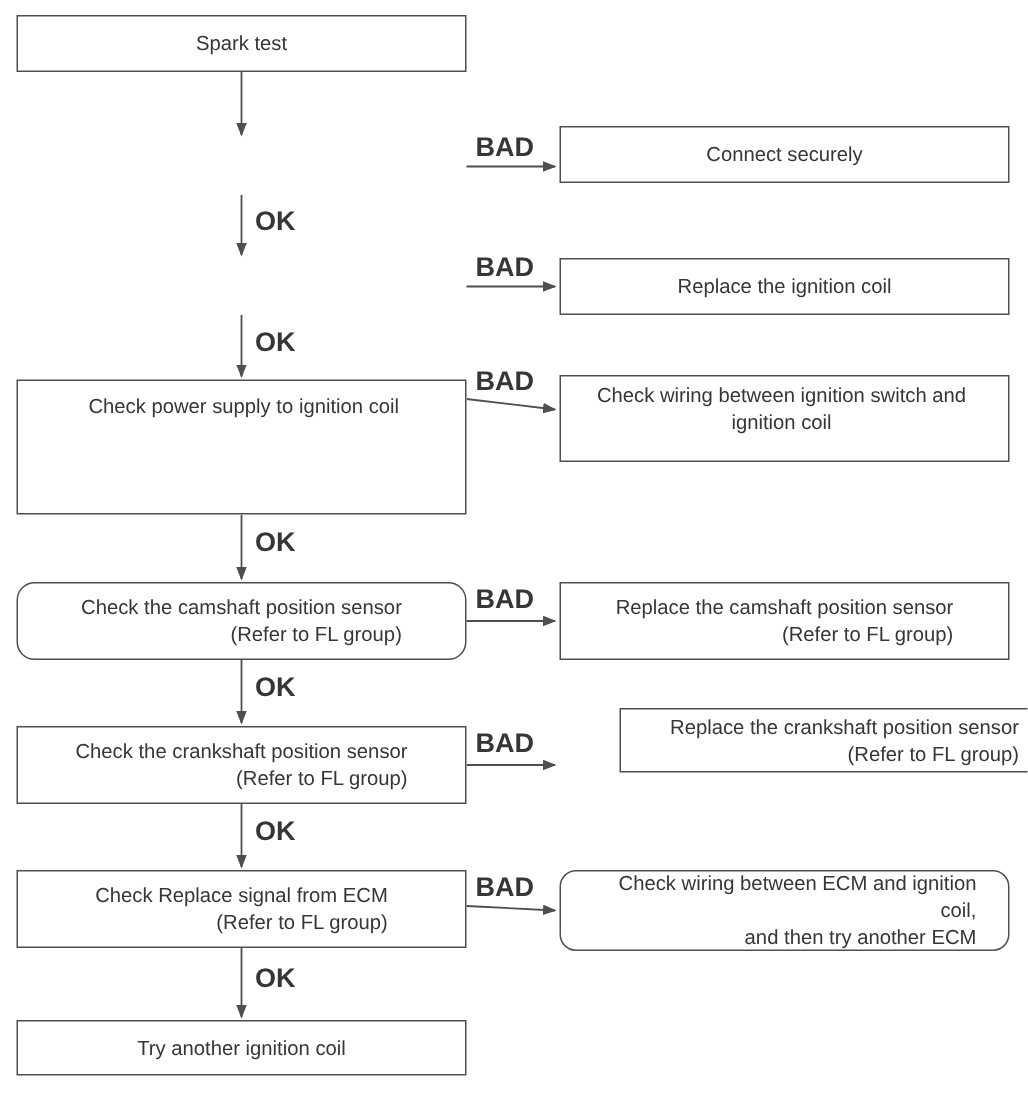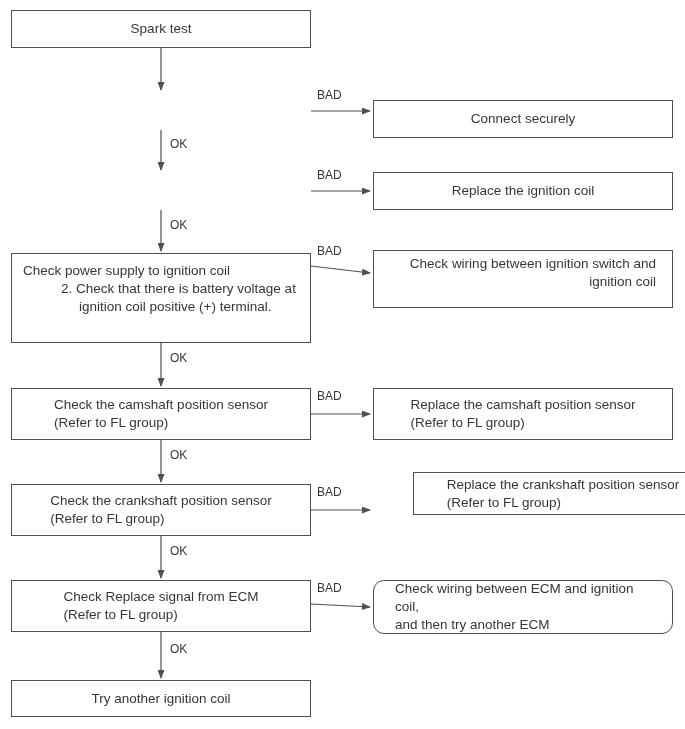--- a/index.html
+++ b/index.html
@@ -24,49 +24,50 @@
     position: absolute;
     box-sizing: border-box;
     border: 1px solid var(--border);
     background: var(--bg);
     color: var(--text);
     font-size: 13.5px;
     line-height: 1.32;
     display: flex;
     align-items: center;
     justify-content: center;
-    text-align: left;
+    text-align: right;
     white-space: pre-line;
     padding: 4px 21px;
   }
   .box.left-align {
     justify-content: flex-start;
-    text-align: right;
+    text-align: center;
     padding: 8px 16px 20px 12px;
     white-space: normal;
   }
   .box.multi {
     display: block;
-    text-align: left;
+    text-align: center;
     padding: 8px 8px 0 11px;
     white-space: normal;
   }
   .box.multi .title {
     display: block;
   }
   .box.multi .step {
     display: block;
     padding-left: 56px;
     text-indent: -18px;
   }
   .edge-label {
     position: absolute;
     color: var(--text);
-    font-size: 12px;
+    font-size: 18px;
     line-height: 1.1;
+    font-weight: bold;
   }
   svg.arrows {
     position: absolute;
     left: 0;
     top: 0;
     pointer-events: none;
   }
   svg.arrows line {
     stroke: var(--line);
     stroke-width: 1.2;
@@ -97,32 +98,31 @@
     <line x1="311" y1="266" x2="370" y2="273" marker-end="url(#ah)"></line>
     <line x1="311" y1="414" x2="370" y2="414" marker-end="url(#ah)"></line>
     <line x1="311" y1="510" x2="370" y2="510" marker-end="url(#ah)"></line>
     <line x1="311" y1="604" x2="370" y2="607" marker-end="url(#ah)"></line>
   </svg>
 
   <div class="box" style="left:11px; top:10px;  width:300px; height:38px;">Spark test</div>
 
   <div class="box multi" style="left:11px; top:253px; width:300px; height:90px;">
     <span class="title">Check power supply to ignition coil</span>
-    <span class="step">2. Check that there is battery voltage at ignition coil positive (+) terminal.</span>
   </div>
 
-  <div class="box" style="left:11px; top:388px; width:300px; height:52px;">Check the camshaft position sensor
+  <div class="box" style="left:11px; top:388px; width:300px; height:52px;border-radius:12px;">Check the camshaft position sensor
 (Refer to FL group)</div>
   <div class="box" style="left:11px; top:484px; width:300px; height:52px;">Check the crankshaft position sensor
 (Refer to FL group)</div>
   <div class="box" style="left:11px; top:580px; width:300px; height:52px;">Check Replace signal from ECM
 (Refer to FL group)</div>
   <div class="box" style="left:11px; top:680px; width:300px; height:37px;">Try another ignition coil</div>
 
-  <div class="box" style="left:373px; top:100px;  width:300px; height:38px;">Connect securely</div>
+  <div class="box" style="left:373px; top:84px;  width:300px; height:38px;">Connect securely</div>
   <div class="box" style="left:373px; top:172px; width:300px; height:38px;">Replace the ignition coil</div>
   <div class="box left-align" style="left:373px; top:250px; width:300px; height:58px;">Check wiring between ignition switch and ignition coil</div>
   <div class="box" style="left:373px; top:388px; width:300px; height:52px;">Replace the camshaft position sensor
 (Refer to FL group)</div>
   <div class="box" style="left:373px; top:472px; width:300px; height:43px;margin-left:40px;">Replace the crankshaft position sensor
 (Refer to FL group)</div>
   <div class="box" style="left:373px; top:580px; width:300px; height:54px;border-radius:11px;">Check wiring between ECM and ignition coil,
 and then try another ECM</div>
 
   <span class="edge-label" style="left:170px; top:138px;">OK</span>

